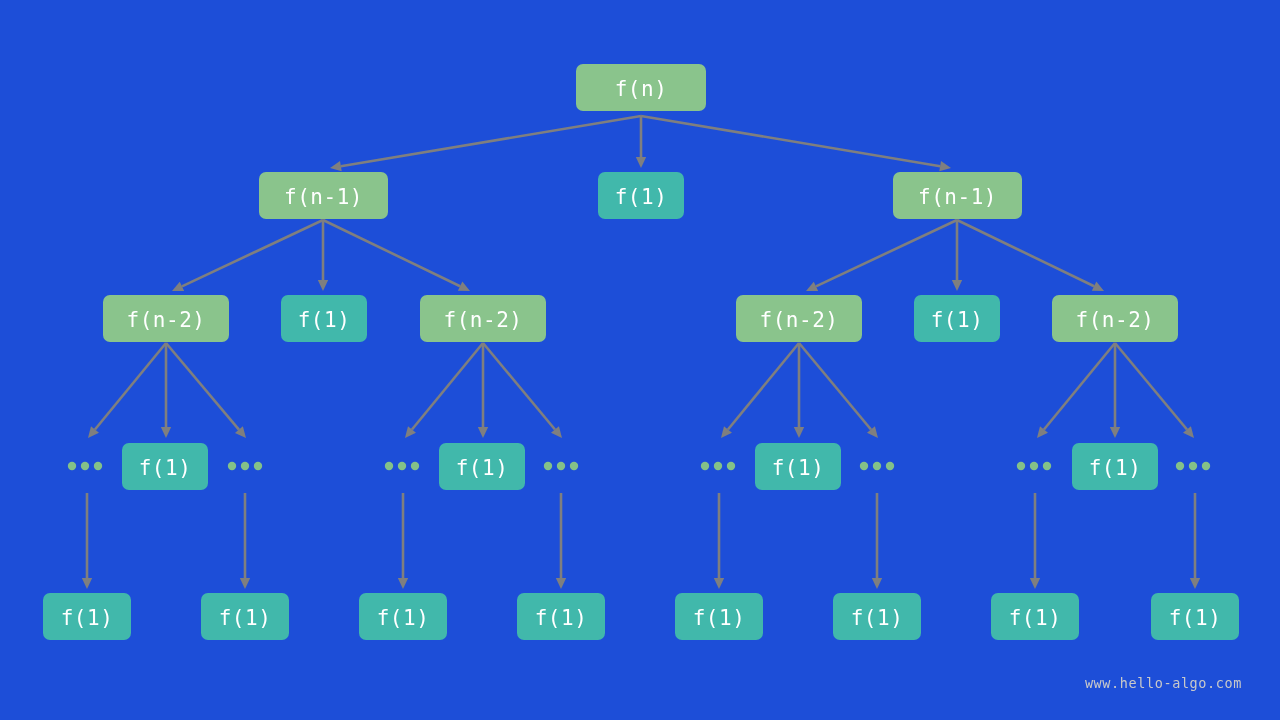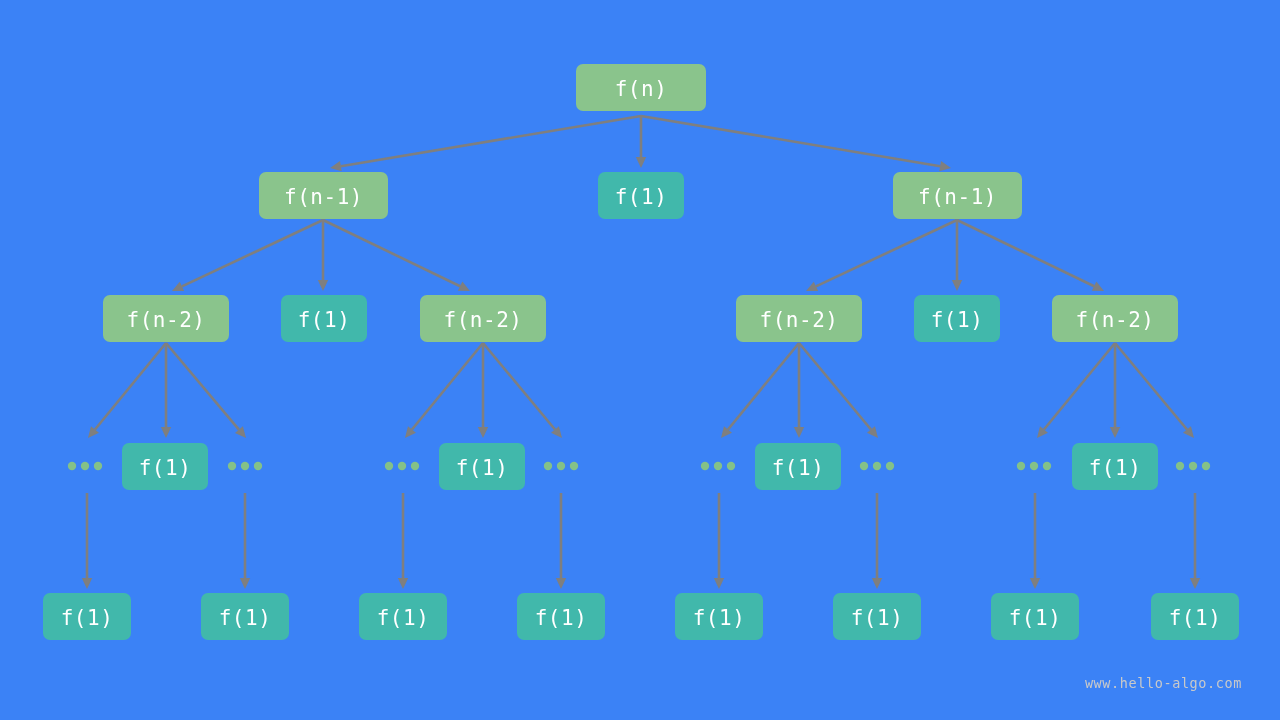--- a/index.html
+++ b/index.html
@@ -11,21 +11,21 @@
   body {
     width: 1280px;
     height: 720px;
     overflow: hidden;
     font-family: "DejaVu Sans Mono", monospace;
   }
   #diagram-root {
     position: relative;
     width: 1280px;
     height: 720px;
-    background: #3b82f6;
+    background: #1d4ed8;
   }
   svg#tree-svg {
     position: absolute;
     top: 0;
     left: 0;
     width: 1280px;
     height: 720px;
     display: block;
   }
   .node-label {

